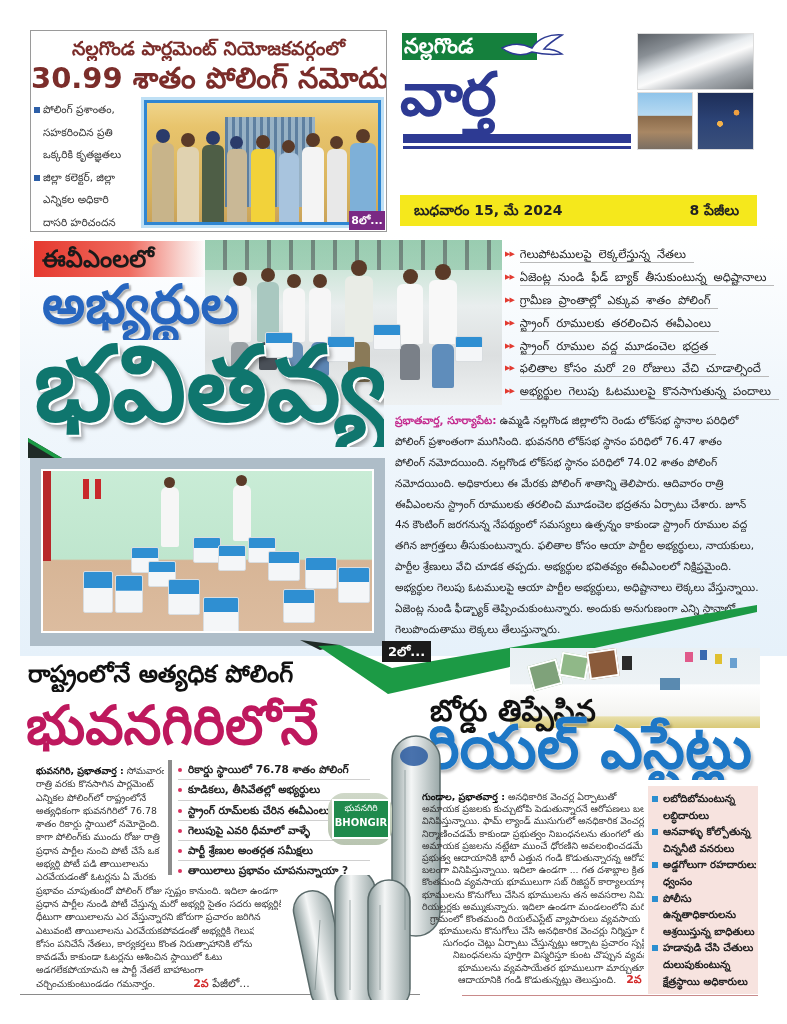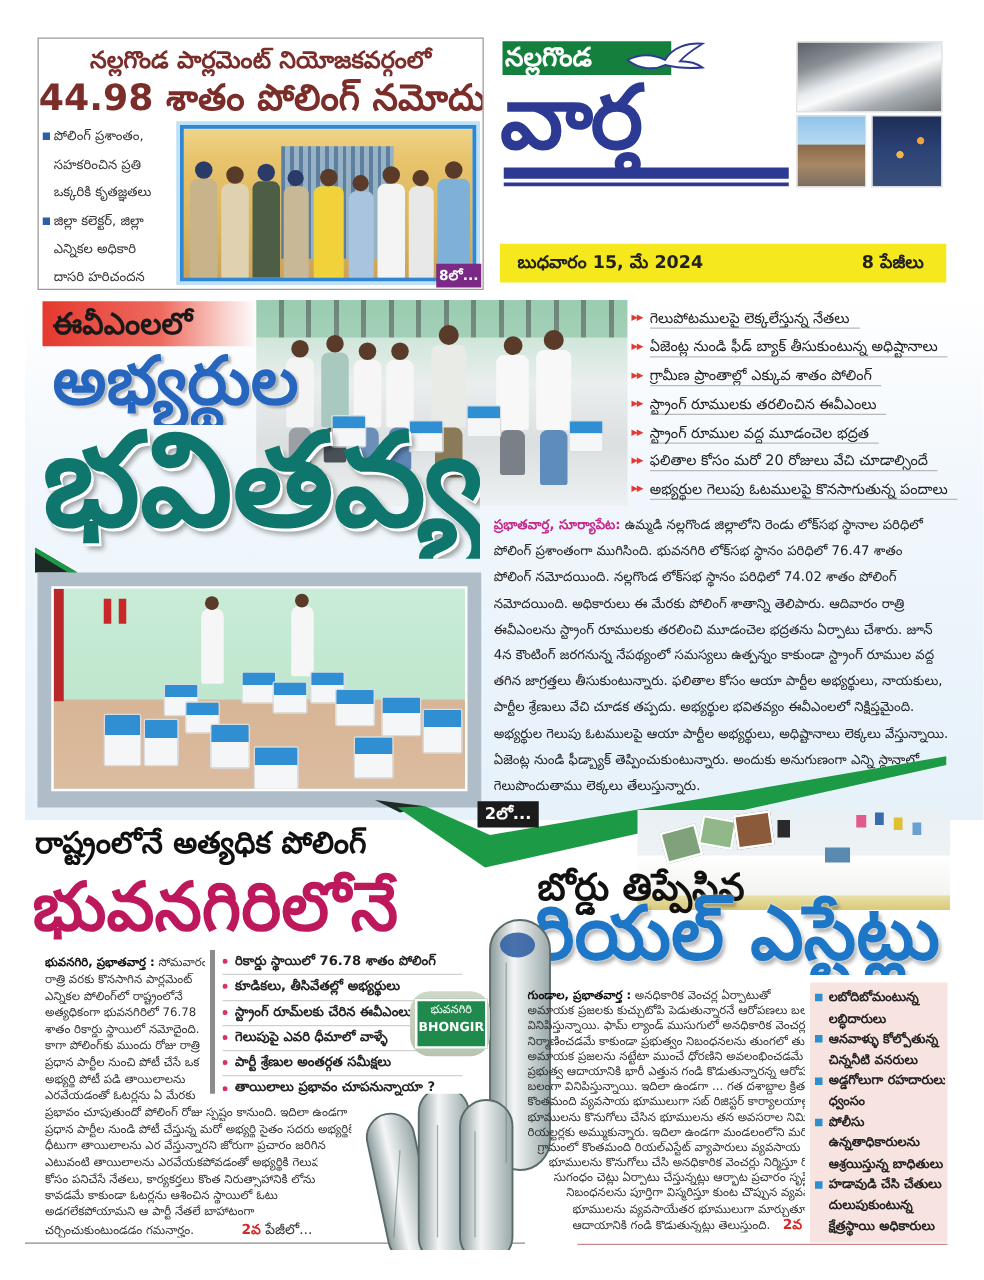--- a/index.html
+++ b/index.html
@@ -17,42 +17,42 @@
   .tl-photo-in{position:absolute;left:3px;top:3px;width:231px;height:119px;border:3px solid #2f86d2;overflow:hidden;
     background:linear-gradient(180deg,#efd48a 0%,#e8c46c 20%,#d9b45e 70%,#c9a35a 100%);}
   .gate{position:absolute;left:78px;top:14px;width:90px;height:90px;background:repeating-linear-gradient(90deg,#4f78a6 0 3px,#8fb0cf 3px 7px);opacity:.9;}
   .per{position:absolute;border-radius:6px 6px 2px 2px;}
   .head{position:absolute;border-radius:50%;background:#5a3a28;}
   .badge-purple{left:318px;top:180px;width:36px;height:19px;background:#7a2a84;color:#fff;font-size:11px;font-weight:bold;line-height:19px;text-align:center;}
   
   .mast{left:400px;top:30px;width:357px;height:198px;}
   .m-tag{left:2px;top:3px;width:135px;height:27px;background:#15803d;color:#fff;font-size:21px;font-weight:bold;line-height:27px;padding-left:2px;box-sizing:border-box;}
   .m-bird{left:100px;top:2px;width:64px;height:30px;}
-  .m-brand{left:0;top:14px;width:234px;height:100px;font-size:71px;font-weight:900;color:#2d3a93;line-height:100px;letter-spacing:-2px;}
+  .m-brand{left:0;top:14px;width:234px;height:100px;font-size:60px;font-weight:900;color:#2d3a93;line-height:100px;letter-spacing:-2px;}
   .m-bar1{left:3px;top:104px;width:228px;height:9px;background:#2d3a93;}
   .m-bar2{left:3px;top:116px;width:228px;height:3px;background:#2d3a93;}
   .m-ph{border:1px solid #ddd;box-sizing:border-box;}
   .m-dam{left:237px;top:3px;width:117px;height:57px;background:linear-gradient(160deg,#5b6066 0%,#8a9096 25%,#e8ecef 45%,#fbfbfb 55%,#a8adb2 75%,#6e7378 100%);}
   .m-temple{left:237px;top:62px;width:56px;height:58px;background:linear-gradient(180deg,#8fc4ea 0%,#b7daf2 40%,#8a6a4a 41%,#a88764 70%,#7a6e62 100%);}
   .m-city{left:297px;top:62px;width:57px;height:58px;background:radial-gradient(circle at 40% 55%,#f4b24a 0 6%,transparent 7%),radial-gradient(circle at 70% 35%,#f0a040 0 5%,transparent 6%),linear-gradient(180deg,#1d2e58 0%,#2c4376 50%,#3a4f7a 100%);}
   .m-red{left:0;top:123px;width:357px;height:37px;background:#e2262c;color:#fff;font-size:21px;font-weight:bold;line-height:37px;text-align:center;}
   .m-yellow{left:0;top:165px;width:357px;height:31px;background:#f5e81c;color:#222;font-size:14px;font-weight:bold;line-height:31px;}
   .m-date{left:14px;top:0;}
   .m-pages{right:18px;top:0;}
   
   .lead-bg{left:20px;top:236px;width:767px;height:420px;background:linear-gradient(180deg,#ffffff 0%,#f1f7fc 35%,#e6f1fa 100%);}
   .people{left:205px;top:240px;width:297px;height:165px;overflow:hidden;
     background:linear-gradient(180deg,#b9dcc9 0%,#cfe6da 18%,#e9eeee 40%,#dcdfe0 70%,#eef1f2 100%);}
   .kicker{left:34px;top:241px;width:172px;height:36px;background:linear-gradient(90deg,#e5392f 0%,#ef6a5e 55%,#f8d2cd 85%,rgba(255,255,255,0) 100%);
     color:#1a1a1a;font-size:24px;font-weight:bold;line-height:36px;padding-left:8px;box-sizing:border-box;}
   .lead-h1{left:42px;top:270px;font-size:54px;font-weight:900;color:#2766bf;line-height:70px;text-shadow:0 0 2px #fff,2px 2px 2px rgba(0,0,0,.35);}
   .lead-h2{left:34px;top:322px;width:350px;font-size:104px;font-weight:700;color:#0f766e;line-height:125px;text-shadow:2px 2px 0 #fff,4px 5px 4px rgba(0,0,0,.35);}
   .hl{left:505px;top:244px;width:282px;}
   .hl-item{height:22.9px;font-size:11.5px;line-height:21px;color:#222;}
-  .hl-item span.t{border-bottom:1px solid #b9b9b9;padding-bottom:1px;padding-right:8px;}
+  .hl-item span.t{border-bottom:1px solid #b9b9b9;padding-bottom:1px;padding-right:8px;font-family:Liberation Mono, monospace;}
   .arr{color:#e23a30;font-size:7px;letter-spacing:-1px;margin-right:6px;vertical-align:2px;}
   .lead-body{left:395px;top:410px;width:388px;font-size:10.6px;line-height:20.9px;color:#222;}
   .lead-body .ln{height:20.9px;}
   .dl-pink{color:#c42a8e;font-weight:bold;}
   .evm-frame{left:30px;top:458px;width:355px;height:188px;background:#aebdc8;}
   .evm-photo{position:absolute;left:11px;top:11px;width:329px;height:160px;border:2px solid #fff;overflow:hidden;
     background:linear-gradient(180deg,#c9ecd6 0%,#bfe6ce 55%,#d7b596 56%,#dcbc9f 100%);}
   .evm{position:absolute;width:26px;height:24px;background:linear-gradient(180deg,#2f8fd2 0 40%,#f4f6f8 41% 100%);border:1px solid #d9dde0;border-radius:2px;}
   .badge-black{left:382px;top:641px;width:49px;height:21px;background:#1b1b1b;color:#fff;font-size:13px;font-weight:bold;line-height:21px;text-align:center;}
   
@@ -83,21 +83,21 @@
   .pk-line{height:16.6px;font-size:10.2px;line-height:16.6px;color:#222;font-weight:bold;}
   .pk-sq{display:inline-block;width:6px;height:6px;background:#2b8fd0;margin-right:5px;vertical-align:middle;}
   .pk-pad{display:inline-block;width:11px;}
   .rule-r{left:462px;top:995px;width:296px;height:1px;background:#c98a8a;}
 </style>
 </head>
 <body>
 
 <div class="abs tl-box">
   <div class="abs tl-h1 nw">నల్లగొండ పార్లమెంట్ నియోజకవర్గంలో</div>
-  <div class="abs tl-h2 nw">44.98 శాతం పోలింగ్ నమోదు</div>
+  <div class="abs tl-h2 nw">30.99 శాతం పోలింగ్ నమోదు</div>
   <div class="abs tl-bullets">
     <div class="tl-line nw"><span class="sq"></span><span>పోలింగ్ ప్రశాంతం,</span></div>
     <div class="tl-line nw" style="padding-left:9px"><span>సహకరించిన ప్రతి</span></div>
     <div class="tl-line nw" style="padding-left:9px"><span>ఒక్కరికి కృతజ్ఞతలు</span></div>
     <div class="tl-line nw"><span class="sq"></span><span>జిల్లా కలెక్టర్, జిల్లా</span></div>
     <div class="tl-line nw" style="padding-left:9px"><span>ఎన్నికల అధికారి</span></div>
     <div class="tl-line nw" style="padding-left:9px"><span>దాసరి హరిచందన</span></div>
   </div>
   <div class="abs tl-photo">
     <div class="tl-photo-in">

